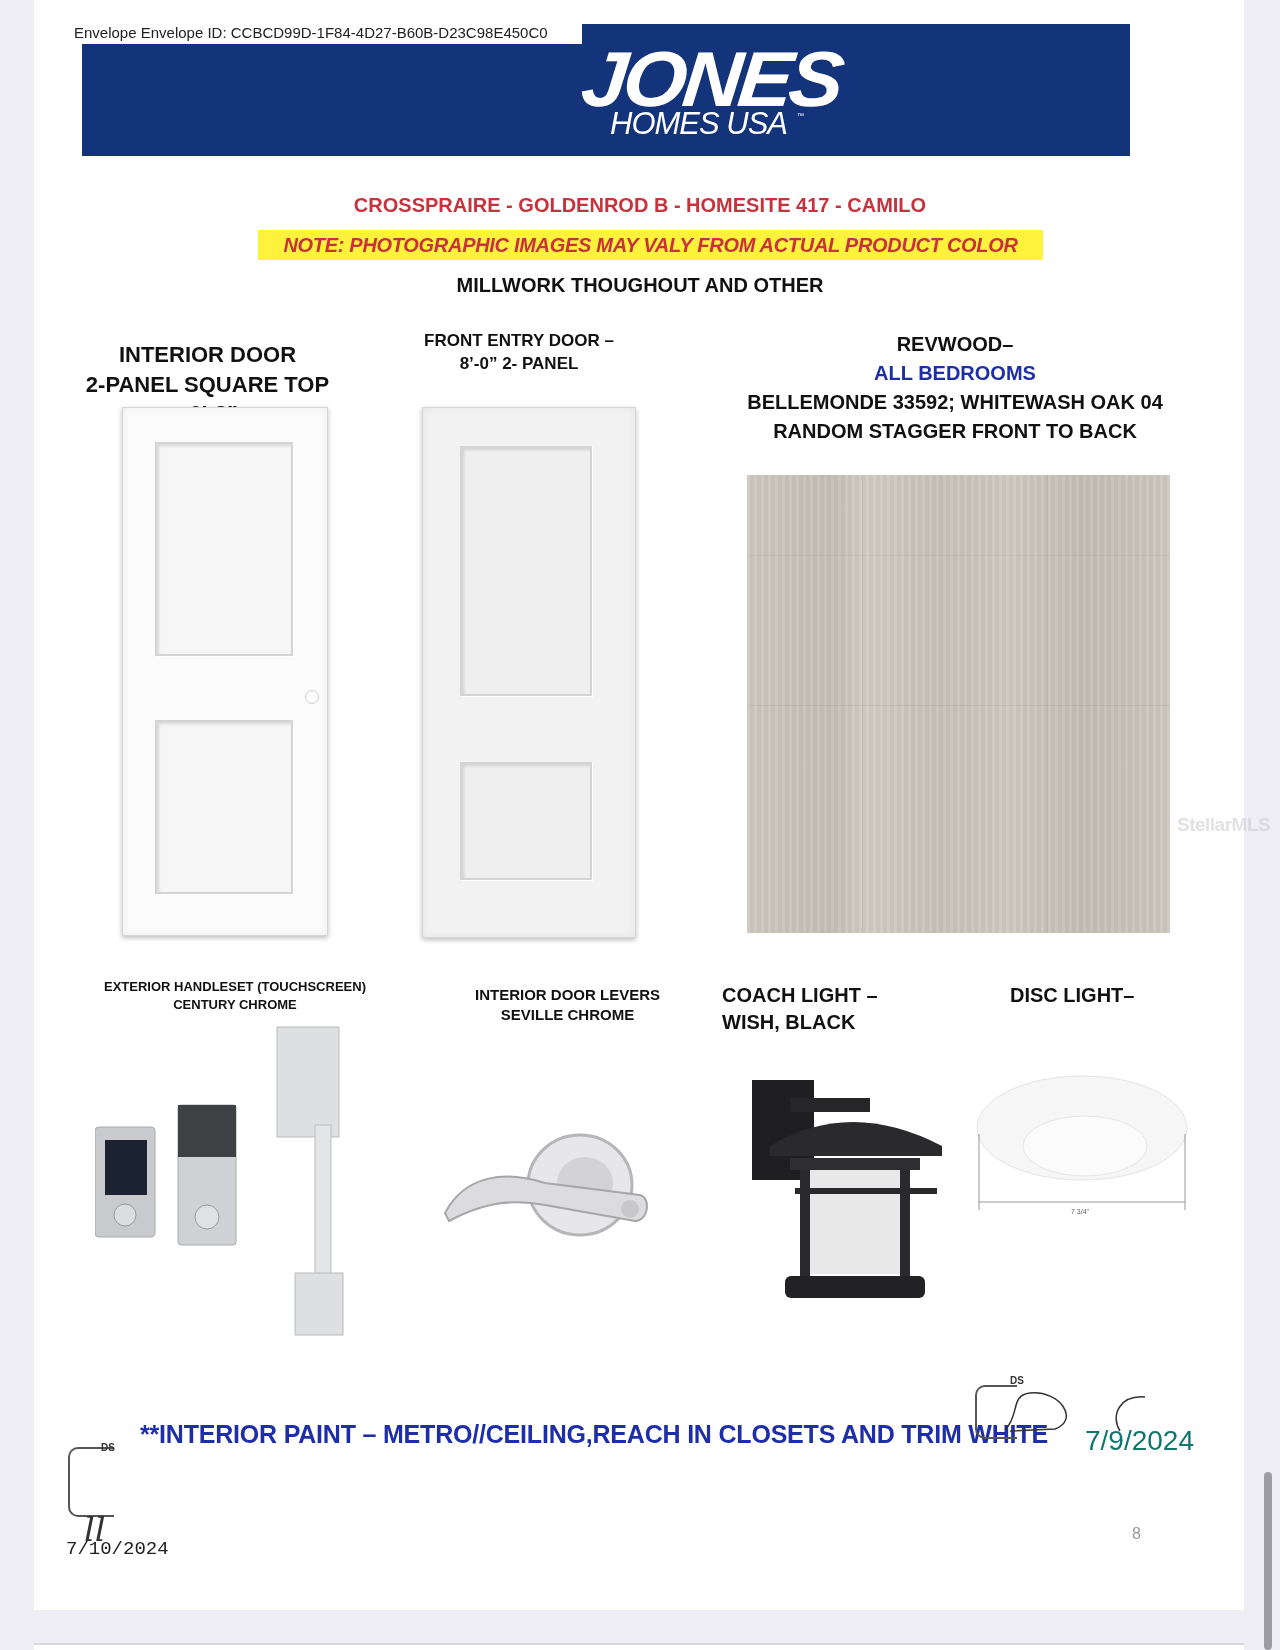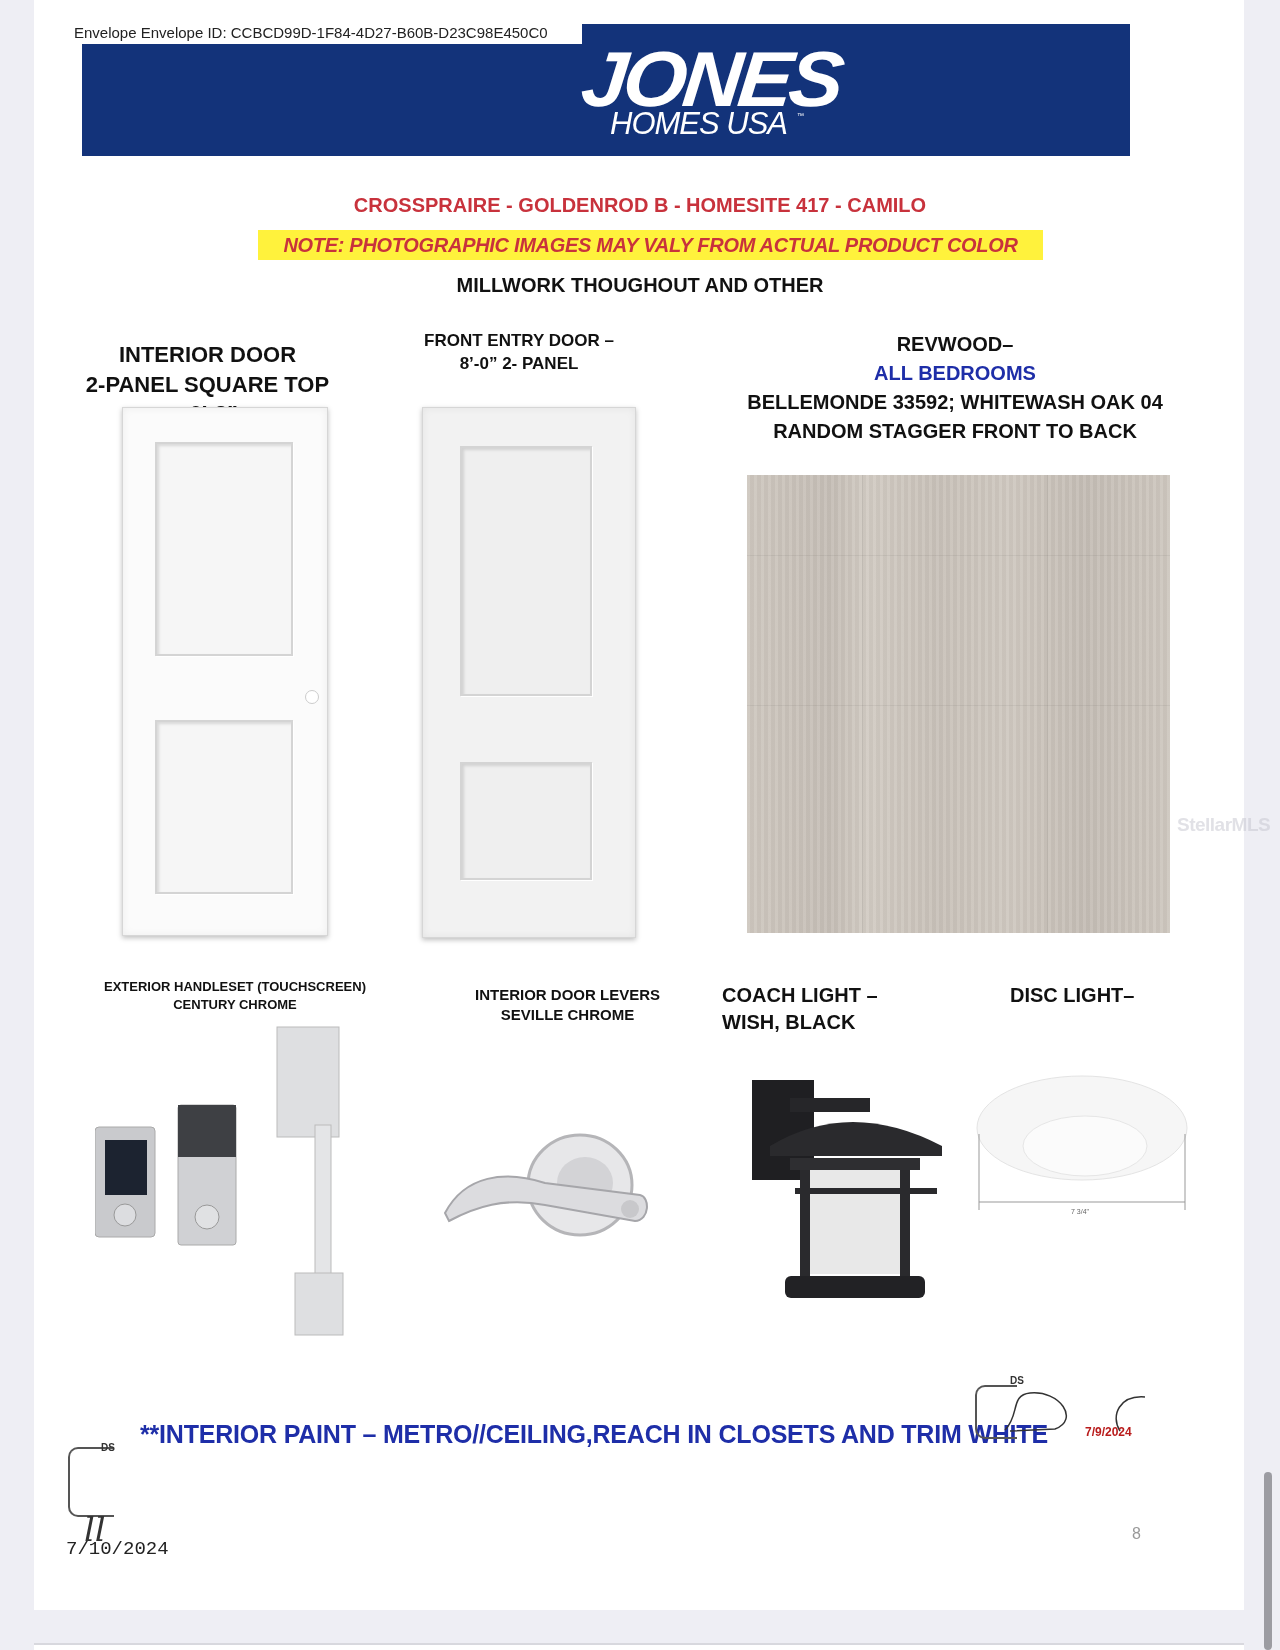--- a/index.html
+++ b/index.html
@@ -80,21 +80,21 @@
   .bottom-text {
     position:absolute; left:140px; top:1420px; font-weight:bold; color:#1e2ea8; font-size:25px;
     letter-spacing:-0.2px; white-space:nowrap;
   }
   .ds-box {
     position:absolute; border:2px solid #555; border-right:none; border-radius:10px 0 0 10px;
   }
   .ds-label { position:absolute; font-size:10px; font-weight:bold; color:#333; }
   .date-left { position:absolute; left:66px; top:1538px; font-size:19px; color:#222; font-family:Liberation Mono, monospace; }
   .page-num { position:absolute; left:1132px; top:1525px; font-size:16px; color:#999; }
-  .signed-date { position:absolute; left:1085px; top:1425px; font-size:12px; color:#b91c1c;font-weight:bold; }
+  .signed-date { position:absolute; left:1085px; top:1425px; font-size:28px; color:#0f766e; }
 </style>
 </head>
 <body>
 
 <div class="page"></div>
 <div class="page-next"></div>
 <div class="scrollbar"></div>
 
 <div class="envelope-id">Envelope Envelope ID: CCBCD99D-1F84-4D27-B60B-D23C98E450C0</div>
 

